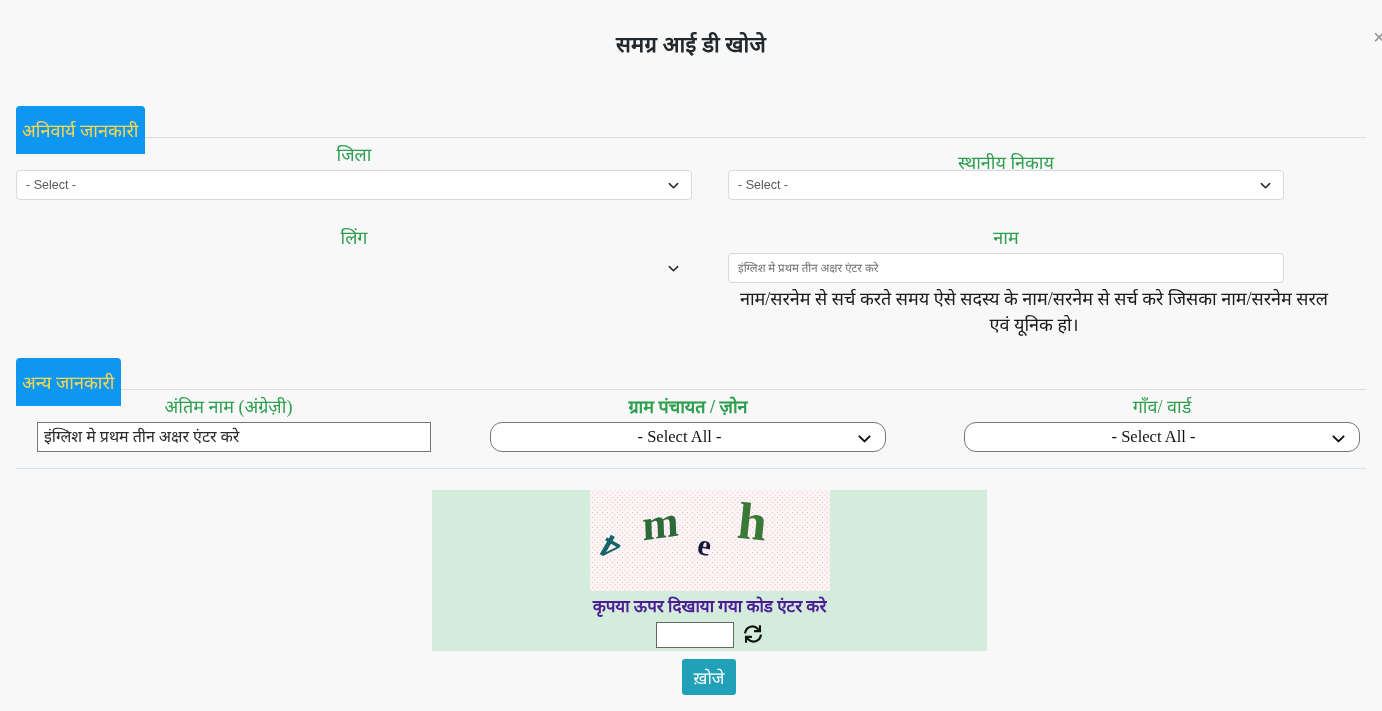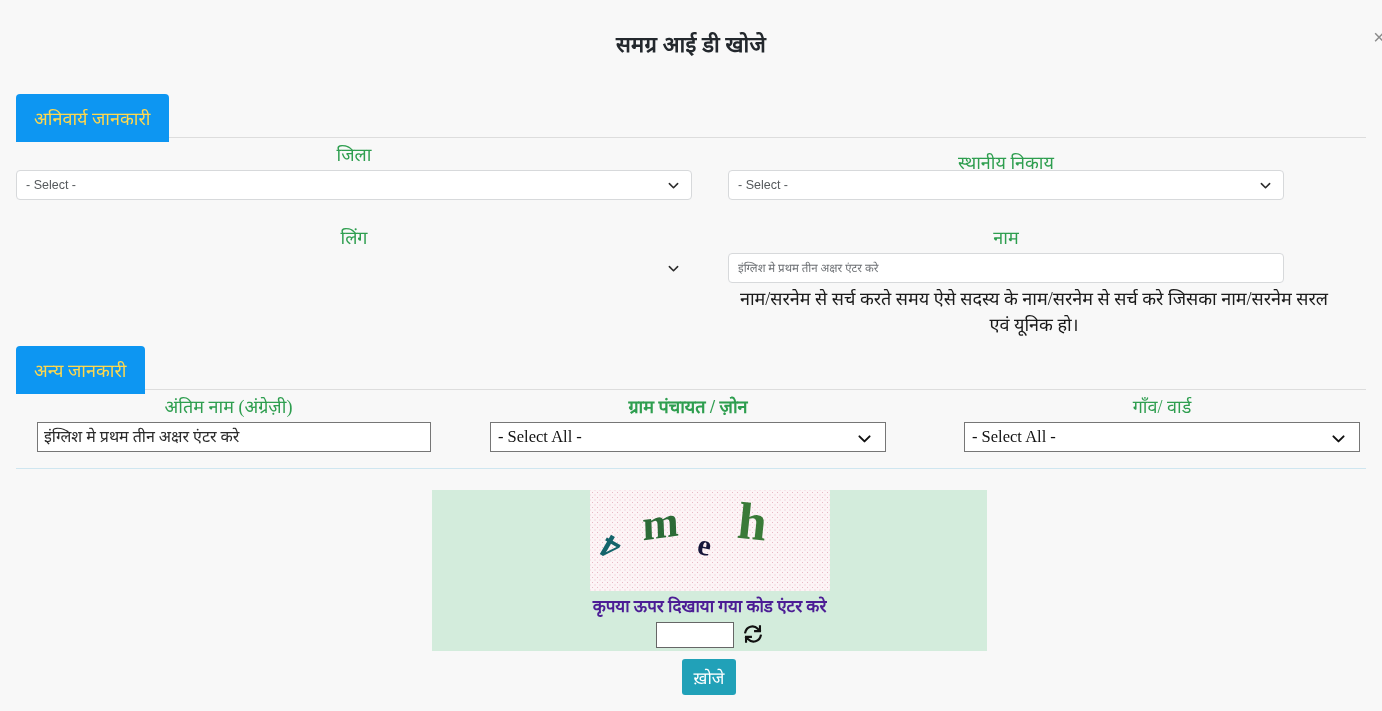--- a/index.html
+++ b/index.html
@@ -47,29 +47,29 @@
   .tab-strip {
     position: absolute;
     left: 16px; right: 16px;
     border-bottom: 1px solid #dddddd;
     height: 48px;
   }
   .tab-strip.tab1 { top: 90px; width: 1350px; }
   .tab-strip.tab2 { top: 342px; width: 1350px; text-align: right; }
   .tab-pill {
     position: absolute;
-    left: 0; top: 4px;
+    left: 0; top: 16px;
     height: 48px;
     background: #0d96f2;
     color: #ffd84d;
     border-radius: 4px 4px 0 0;
     display: flex;
     align-items: center;
     justify-content: center;
-    padding: 0 18px;
+    padding: 0 6px;
     font-family: "Liberation Serif", serif;
     font-size: 18px;
     white-space: nowrap;
     cursor: pointer;
   }
 
   
   .field-label {
     position: absolute;
     text-align: center;
@@ -93,30 +93,31 @@
     appearance: none;
     -webkit-appearance: none;
     cursor: pointer;
     outline: none;
   }
   .sel-native {
     position: absolute;
     height: 30px;
     background: #ffffff;
     border: 1px solid #767676;
-    border-radius: 0;
+    border-radius: 12px;
     padding: 0 24px 0 7px;
     color: #111111;
     font-family: "Liberation Serif", serif;
     font-size: 16.5px;
     line-height: 28px;
     appearance: none;
     -webkit-appearance: none;
     cursor: pointer;
     outline: none;
+    text-align: center;
   }
   .chev {
     position: absolute;
     pointer-events: none;
     width: 11px; height: 11px;
   }
   .chev svg { display: block; width: 11px; height: 11px; }
 
   .inp-bs {
     position: absolute;

